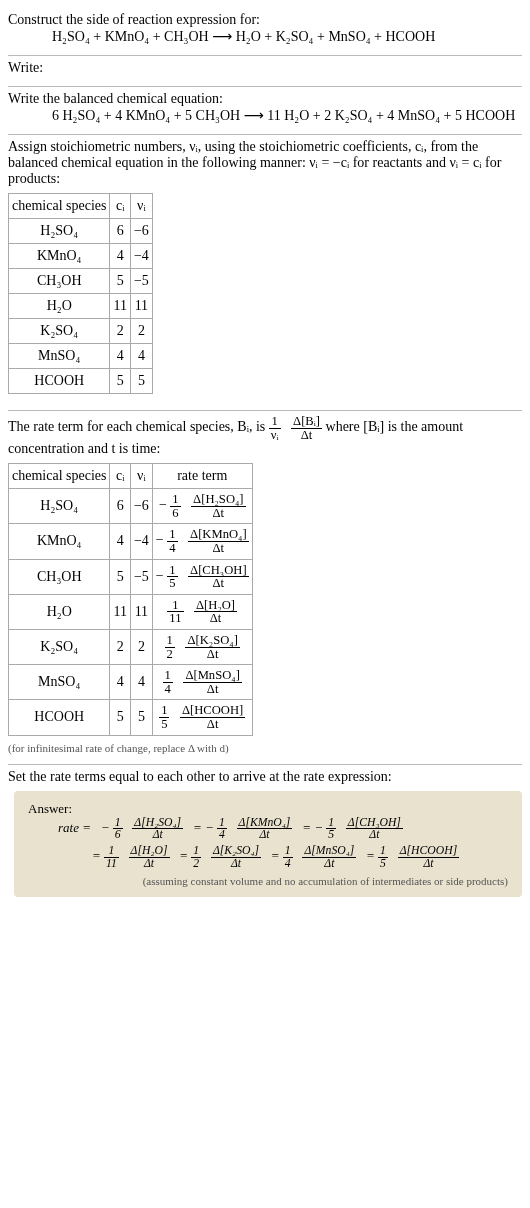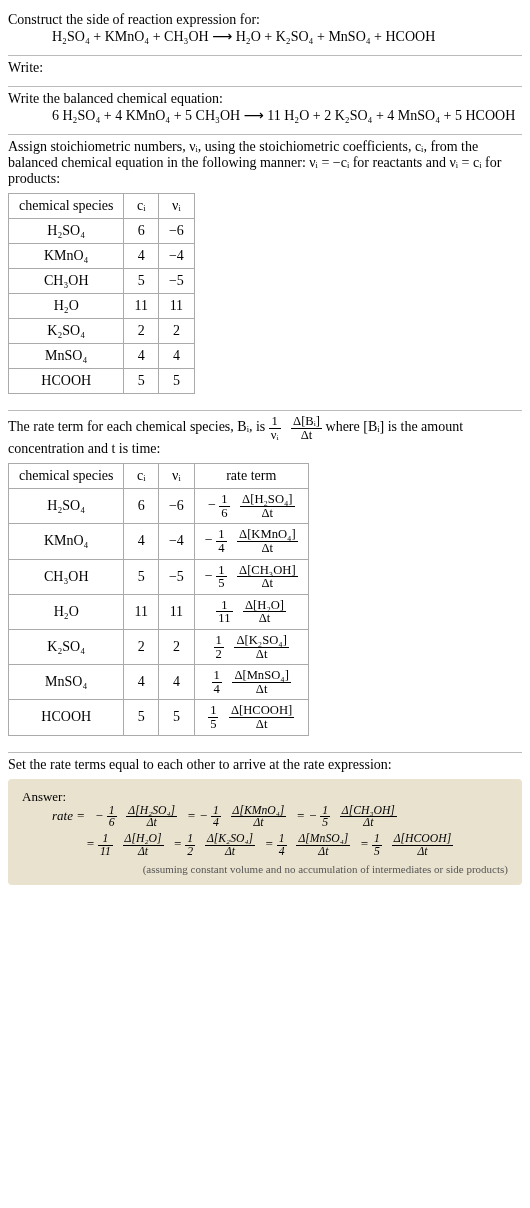--- a/index.html
+++ b/index.html
@@ -24,41 +24,42 @@
     margin-left: 44px;
   }
   .plan-list { margin: 0; padding-left: 0; list-style: none; }
   .plan-list li::before { content: "• "; }
   table.data {
     border-collapse: collapse;
     margin: 6px 0;
   }
   table.data th, table.data td {
     border: 1px solid #aaa;
-    padding: 4px 10px;
+    padding: 4px 3px;
     text-align: center;
     font-weight: normal;
   }
   table.data th { background: #fff; }
   .frac {
     display: inline-block;
     vertical-align: middle;
     text-align: center;
     line-height: 1;
     font-size: 0.9em;
   }
   .frac .num { display: block; border-bottom: 1px solid #000; padding: 0 2px; }
   .frac .den { display: block; padding: 0 2px; }
   .small-note { font-size: 11px; color: #555; margin-top:4px; }
   .answer-box {
     background: #e9e2cf;
     border-radius: 4px;
     padding: 10px 14px;
     margin-top: 6px;
     font-size: 13px;
+    margin-left: 6px;
   }
   .answer-box .sub-note { font-size: 11px; color: #555; text-align:right; margin-top:6px;}
   .ital { }
 </style>
 </head>
 <body>
 
 <div class="section">
   <div>Construct the side of reaction expression for:</div>
   <div class="eq">H₂SO₄ + KMnO₄ + CH₃OH ⟶ H₂O + K₂SO₄ + MnSO₄ + HCOOH</div>
@@ -221,20 +222,21 @@
       <td>5</td>
       <td>
         <span></span>
         <span class="frac"><span class="num">1</span><span class="den">5</span></span>
         <span>&nbsp;</span>
         <span class="frac"><span class="num">Δ[HCOOH]</span><span class="den">Δt</span></span>
       </td>
     </tr>
   </tbody>
     </table>
+  <div class="small-note">(for infinitesimal rate of change, replace Δ with d)</div>
 </div>
 <hr>
 
 <div class="section">
   <div>Set the rate terms equal to each other to arrive at the rate expression:</div>
   <div class="answer-box">
     <div>Answer:</div>
     <div style="padding-left:30px;font-style:italic;">
       <div>
         <span>rate =</span>

